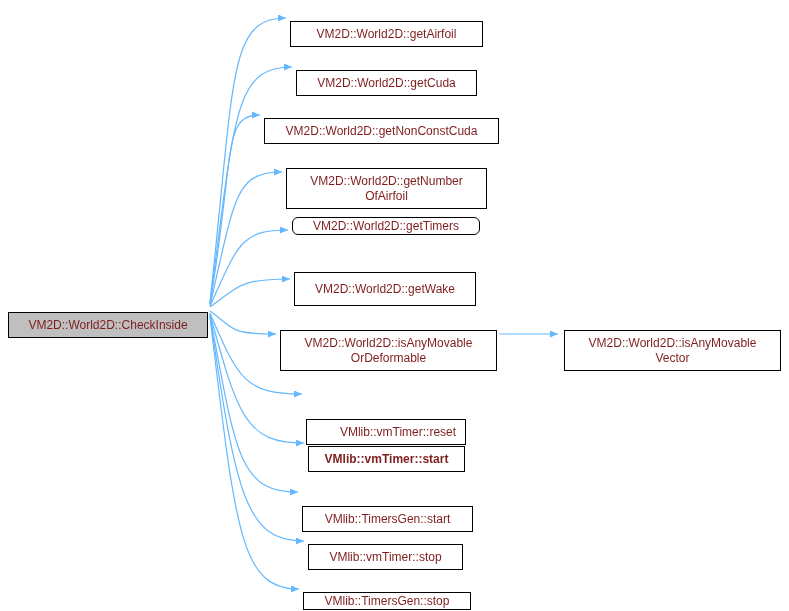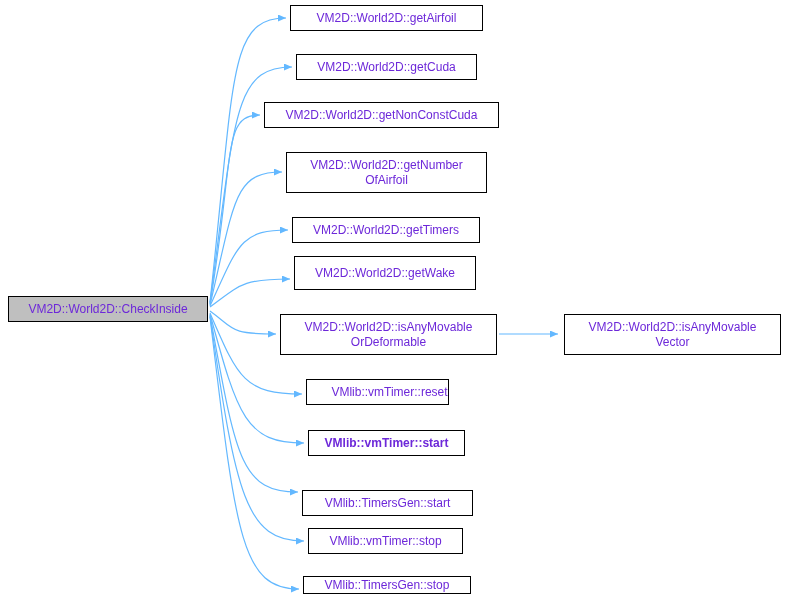--- a/index.html
+++ b/index.html
@@ -30,30 +30,31 @@
   }
   #arrowhead path {
     fill: var(--edge-color, #63B8FF);
     stroke: none;
   }
   .node {
     position: absolute;
     box-sizing: border-box;
     border: 1px solid #000000;
     background: #ffffff;
-    color: #6d28d9;
+    color: #7f1d1d;
     font-size: 12px;
     line-height: 15px;
     display: flex;
     align-items: center;
     justify-content: center;
     text-align: center;
     white-space: pre-line;
     padding: 0 4px;
     cursor: pointer;
+    margin-top: 16px;
   }
   .root-node {
     background: var(--root-fill, #BFBFBF);
     cursor: default;
   }
 </style>
 </head>
 <body>
 
 <div class="canvas">
@@ -83,28 +84,28 @@
 
   <div class="node" style="left:290px; top:5px; width:193px; height:26px;">VM2D::World2D::getAirfoil</div>
 
   <div class="node" style="left:296px; top:54px; width:181px; height:26px;">VM2D::World2D::getCuda</div>
 
   <div class="node" style="left:264px; top:102px; width:235px; height:26px;">VM2D::World2D::getNonConstCuda</div>
 
   <div class="node" style="left:286px; top:152px; width:201px; height:41px;">VM2D::World2D::getNumber
 OfAirfoil</div>
 
-  <div class="node" style="left:292px; top:217px; width:188px; height:26px;">VM2D::World2D::getTimers</div>
+  <div class="node" style="left:292px; top:201px; width:188px; height:18px;border-radius:6px;">VM2D::World2D::getTimers</div>
 
   <div class="node" style="left:294px; top:256px; width:182px; height:34px;">VM2D::World2D::getWake</div>
 
   <div class="node" style="left:280px; top:314px; width:217px; height:41px;">VM2D::World2D::isAnyMovable
 OrDeformable</div>
 
-  <div class="node" style="left:306px; top:379px; width:143px; height:26px;padding-left:28px;">VMlib::vmTimer::reset</div>
+  <div class="node" style="left:306px; top:403px; width:160px; height:26px;padding-left:28px;">VMlib::vmTimer::reset</div>
 
   <div class="node" style="left:308px; top:430px; width:157px; height:26px;font-weight:bold;">VMlib::vmTimer::start</div>
 
   <div class="node" style="left:302px; top:490px; width:171px; height:26px;">VMlib::TimersGen::start</div>
 
   <div class="node" style="left:308px; top:528px; width:155px; height:26px;">VMlib::vmTimer::stop</div>
 
   <div class="node" style="left:303px; top:576px; width:168px; height:18px;">VMlib::TimersGen::stop</div>
 
   <div class="node" style="left:564px; top:314px; width:217px; height:41px;">VM2D::World2D::isAnyMovable

